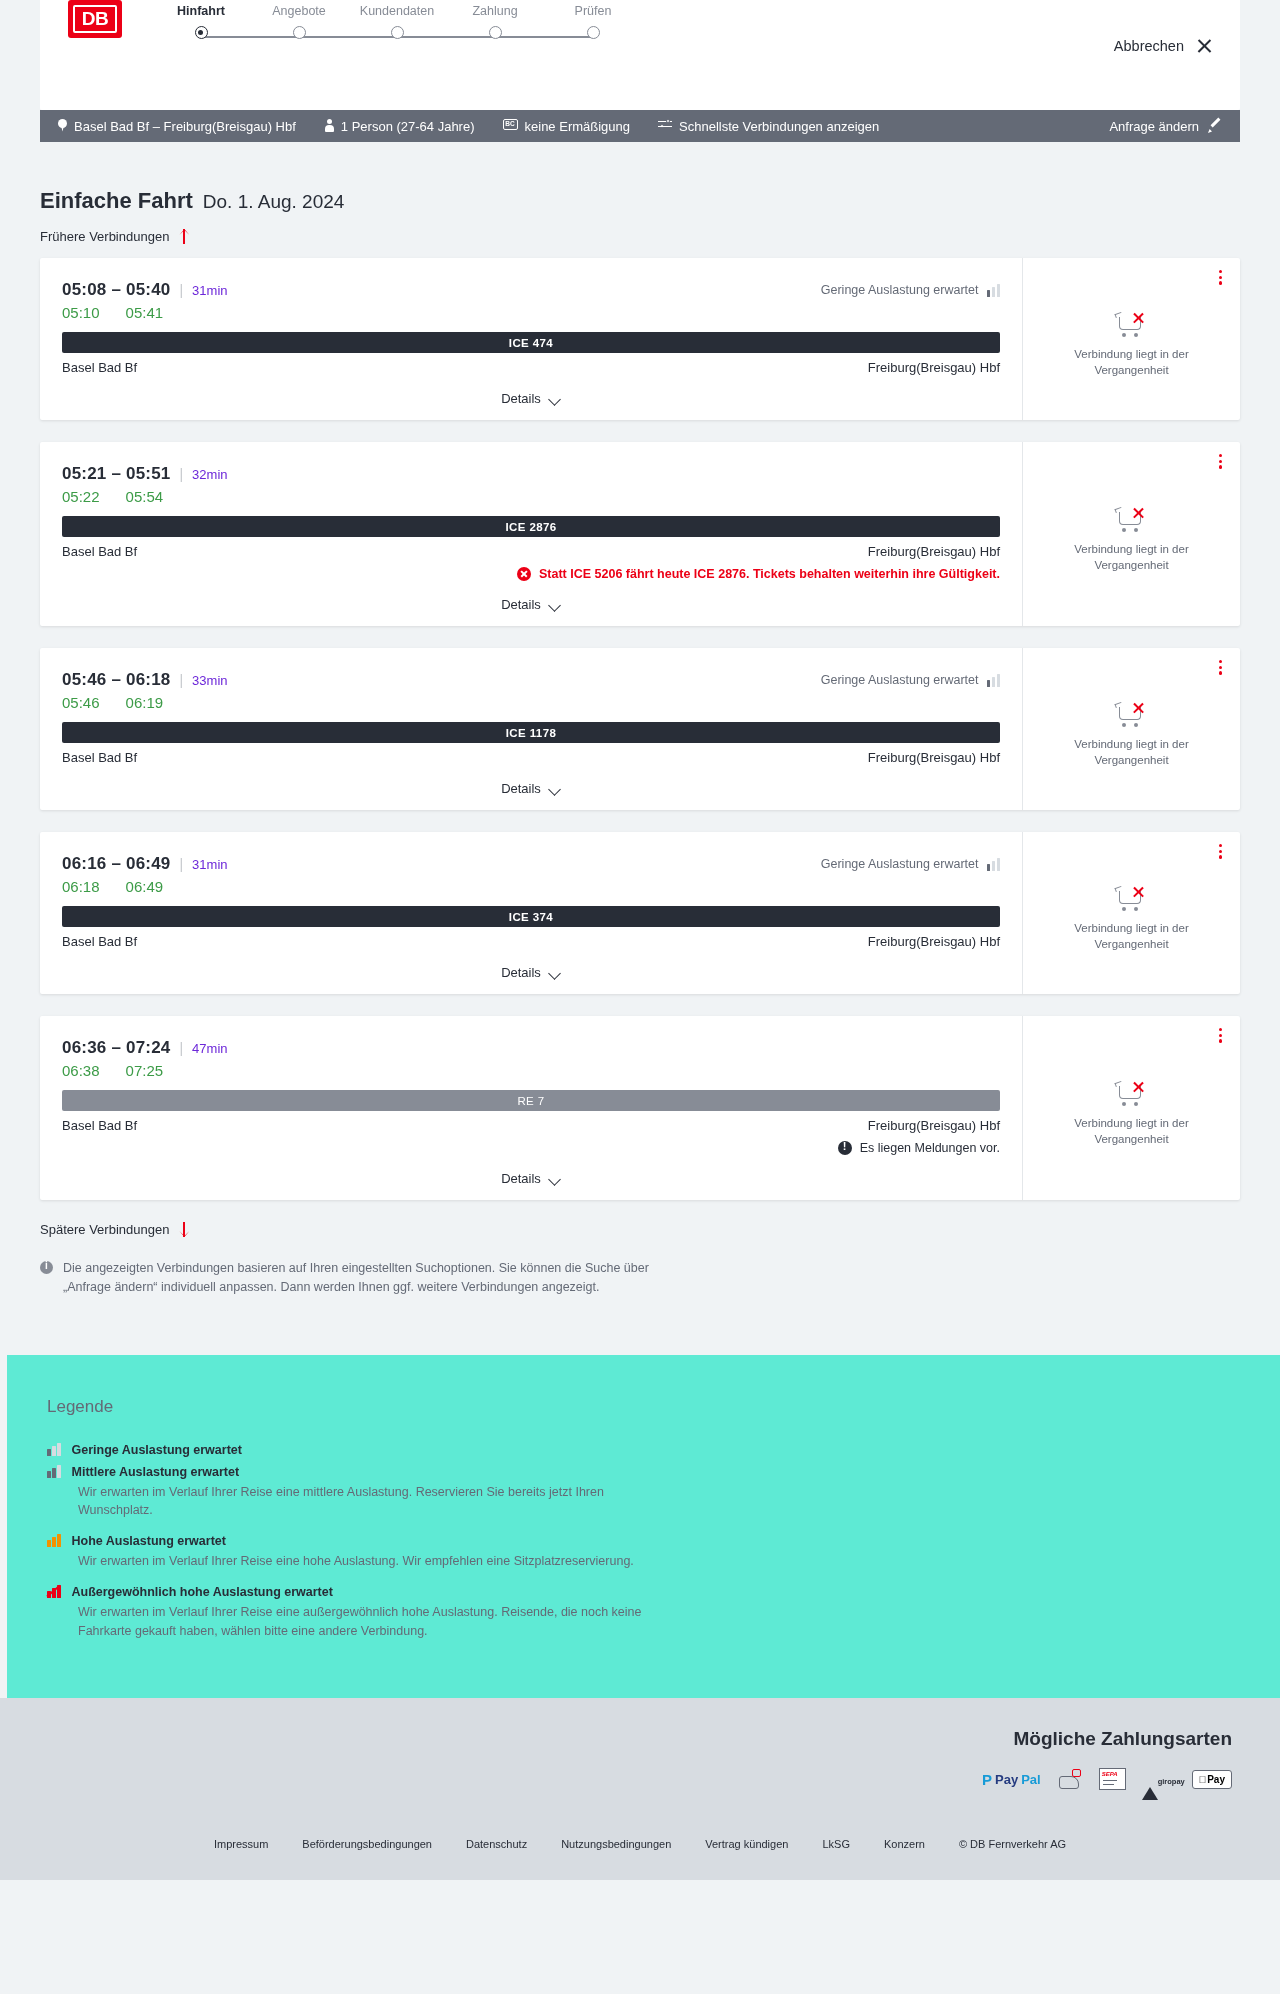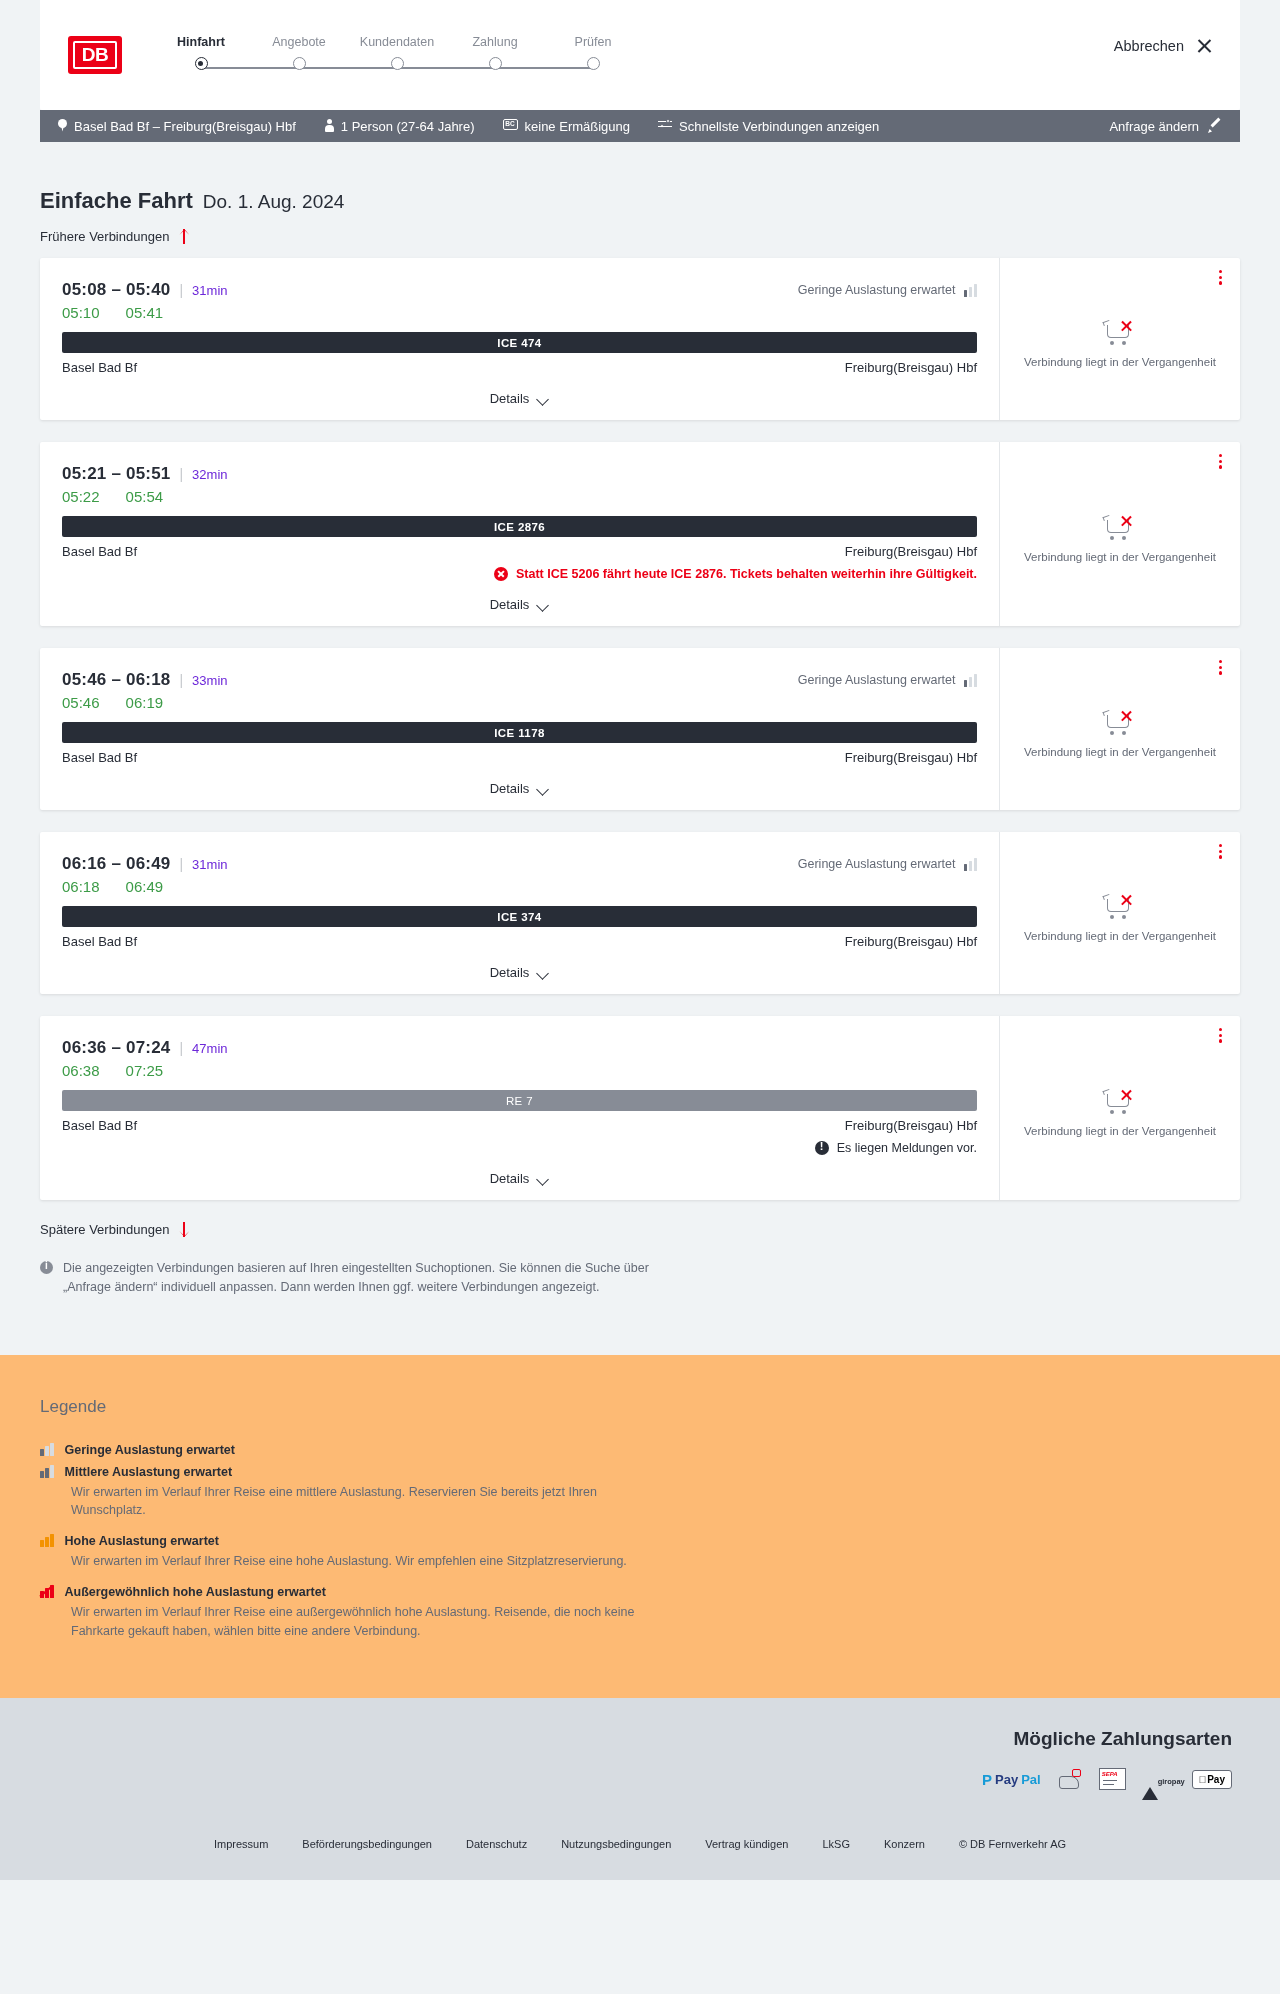--- a/index.html
+++ b/index.html
@@ -13,21 +13,20 @@
 
   
   .header-wrap {
     background: #f0f3f5;
     padding: 0 40px;
   }
   .header {
     background: #fff;
     height: 110px;
     display: flex;
-    align-items: center;
     padding: 0 28px;
     position: relative;
     border-radius: 0 0 2px 2px;
   }
   .db-logo {
     width: 54px; height: 38px;
     background: #ec0016;
     border-radius: 3px;
     display: flex; align-items: center; justify-content: center;
     margin-right: 30px;
@@ -299,21 +298,21 @@
   .chev-down {
     width: 11px; height: 7px; position: relative; display: inline-block;
   }
   .chev-down::before {
     content: ""; position: absolute; left: 0; top: 0;
     width: 8px; height: 8px;
     border-right: 1.8px solid #282d37; border-bottom: 1.8px solid #282d37;
     transform: rotate(45deg);
   }
   .conn-right {
-    width: 241px;
+    width: 218px;
     border-left: 1px solid #e4e7ea;
     position: relative;
     display: flex; flex-direction: column;
     align-items: center; justify-content: center;
     padding: 40px 18px 28px 18px;
   }
   .kebab {
     position: absolute; top: 12px; right: 18px;
     display: flex; flex-direction: column; gap: 2.5px;
     cursor: pointer;
@@ -369,22 +368,23 @@
   .circ-i2::before {
     content: "i"; position: absolute; left: 0; top: -1.5px; width: 13px;
     text-align: center; color: #fff; font-size: 10px; font-weight: bold;
   }
   .note-text {
     font-size: 12.5px; color: #646a76; line-height: 1.5; max-width: 600px;
   }
 
   
   .legend-sec {
-    background: #fdba74;
+    background: #5eead4;
     padding: 42px 40px 44px 40px;
+    margin-left: 7px;
   }
   .legend-title { font-size: 17px; color: #646a76; margin-bottom: 26px; }
   .leg-item { margin-bottom: 8px; }
   .leg-head {
     display: flex; align-items: flex-end; gap: 11px;
     font-size: 12.5px; font-weight: bold; color: #282d37;
     margin-bottom: 4px;
   }
   .leg-head .occ-bars { margin-bottom: 1px; }
   .leg-desc {

